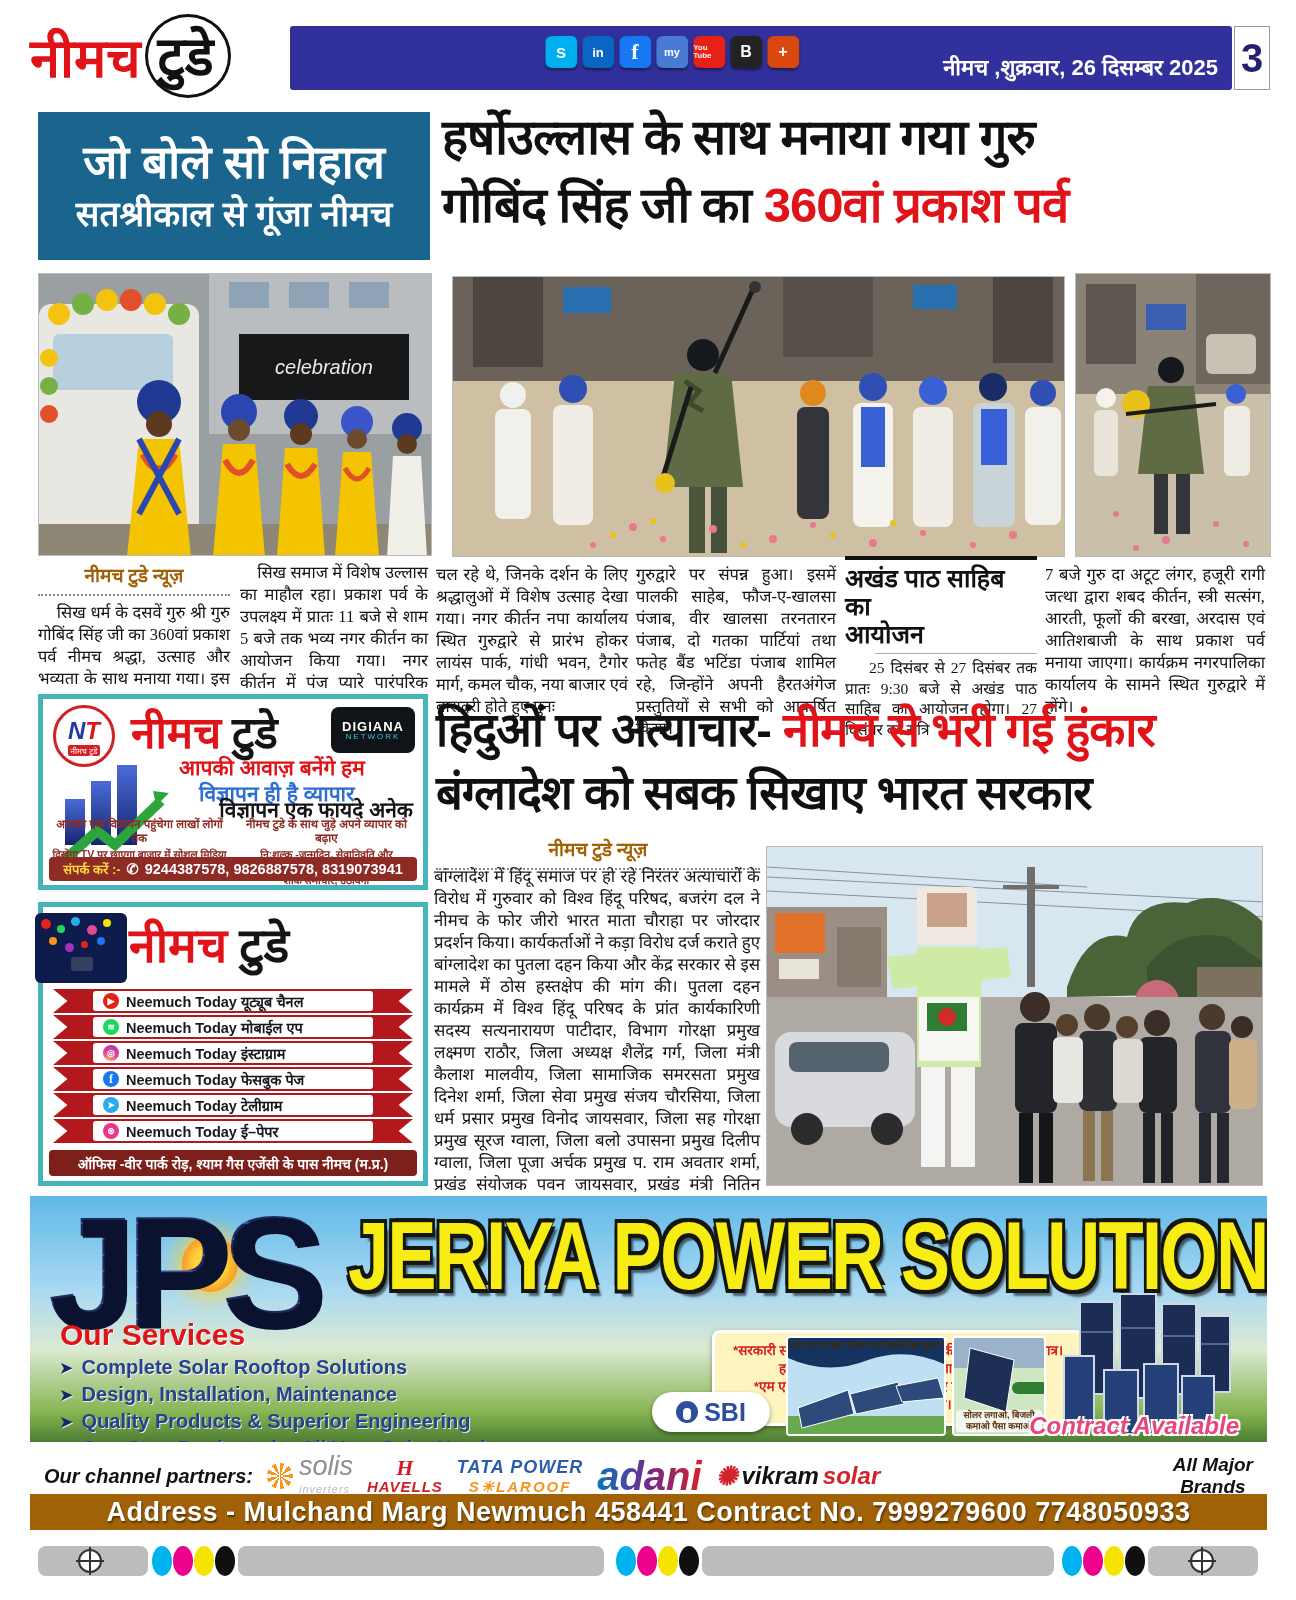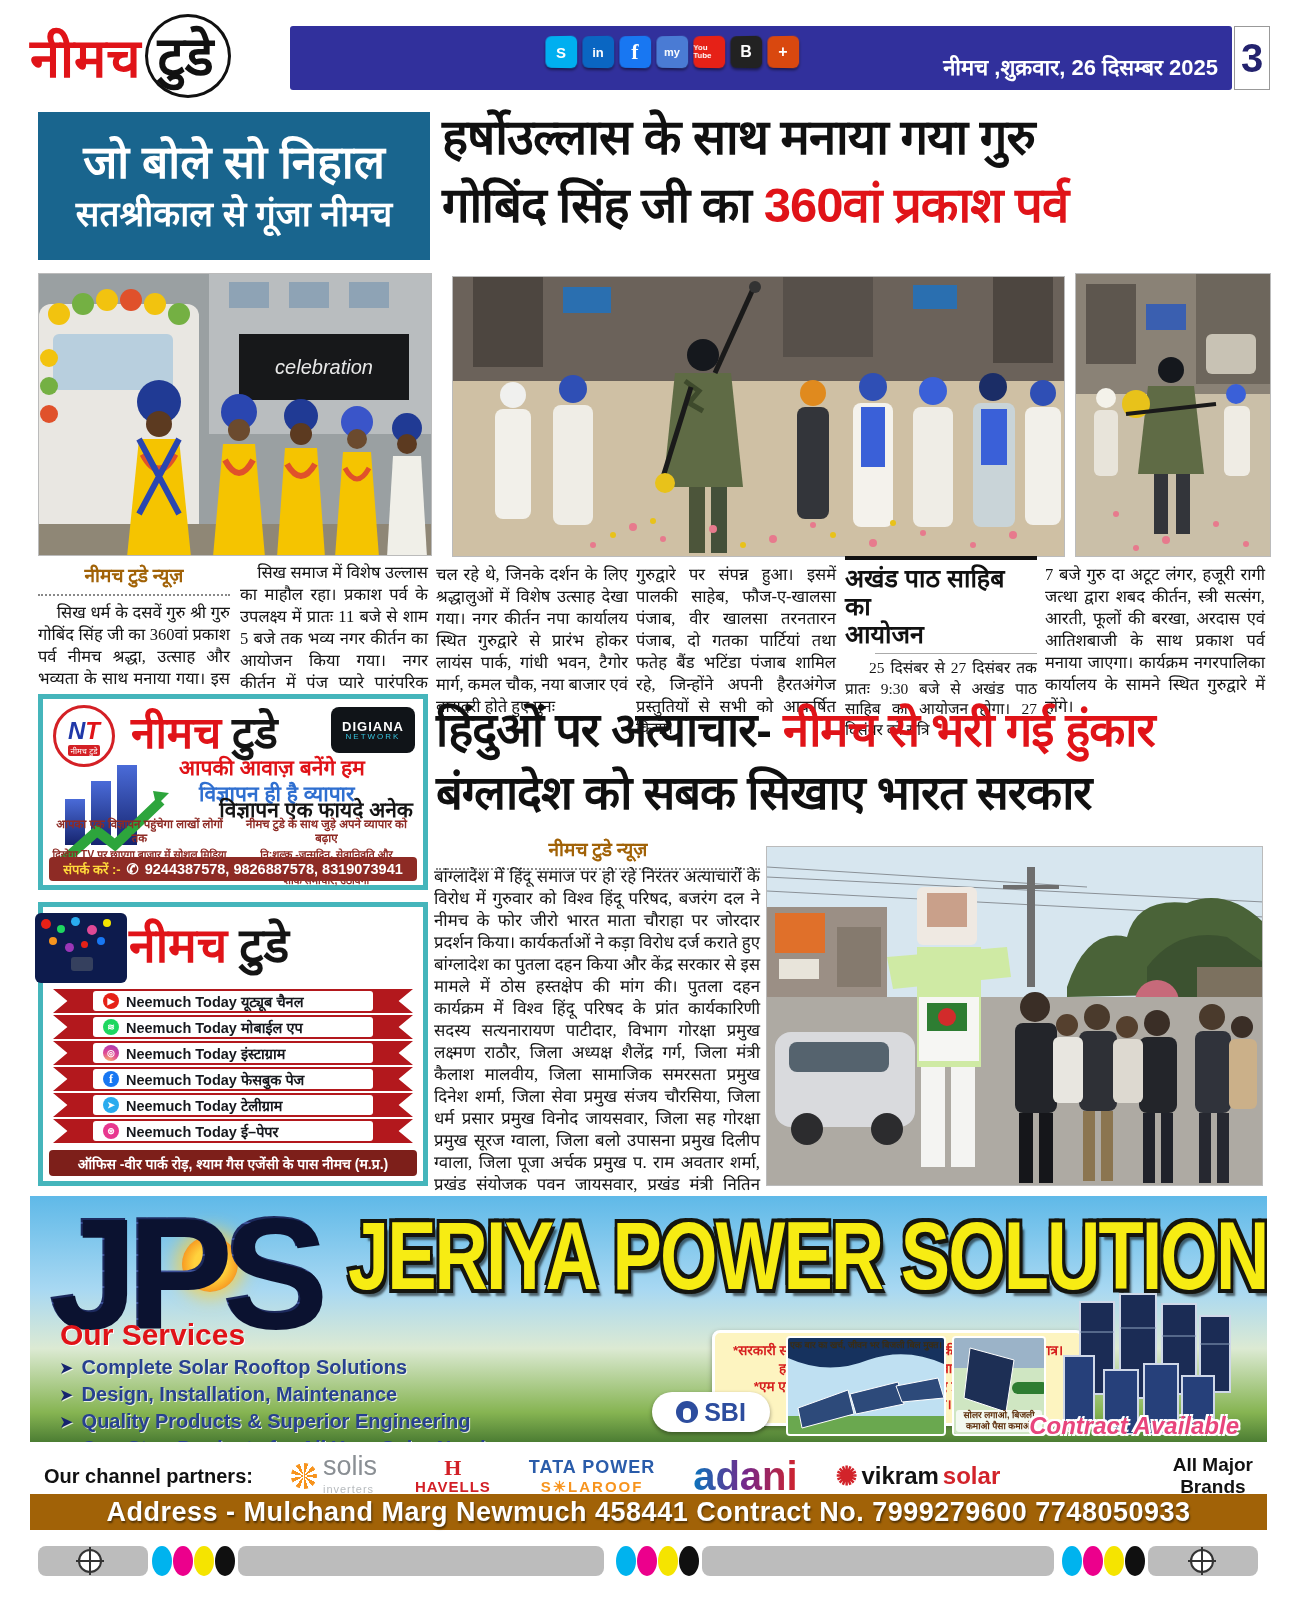--- a/index.html
+++ b/index.html
@@ -144,21 +144,21 @@
          display:flex; align-items:center; justify-content:center; gap:6px; box-shadow:0 2px 4px rgba(0,0,0,.4); }
   .sbi .ring { width:22px; height:22px; border-radius:50%; background:#2d4d9e; position:relative; }
   .sbi .ring::after { content:""; position:absolute; left:7px; top:7px; width:8px; height:12px; border-radius:4px; background:#fff; }
   .sbi .t { color:#2d4d9e; font-size:25px; font-weight:800; }
   .poster { position:absolute; border-radius:4px; overflow:hidden; border:2px solid #fff; }
   .financing { position:absolute; right:28px; bottom:2px; font-size:24px; font-weight:800; font-style:italic; color:#e8457c;
                text-shadow:-2px -2px 0 #fff,2px -2px 0 #fff,-2px 2px 0 #fff,2px 2px 0 #fff; }
   .pcap { font-size:9px; color:#5d2f0c; font-weight:700; text-align:center; line-height:1.2; }
 
   .partners { left:30px; top:1456px; width:1237px; height:40px; background:#fff; display:flex; align-items:center;
-              padding:0 14px; gap:38px; }
+              padding:0 14px; gap:14px;font-style:italic; }
   .partners .lbl { font-size:20px; font-weight:800; color:#111; }
   .plogo { display:flex; align-items:center; gap:6px; }
   .solis-sun { width:26px; height:26px; border-radius:50%;
                background:repeating-conic-gradient(#f7941e 0 20deg,#fff 20deg 40deg); }
   .solis-t { color:#8a8f94; font-size:27px; font-weight:400; line-height:.8; }
   .solis-s { color:#b7bbbe; font-size:11px; letter-spacing:1px; }
   .havells { color:#d21f26; font-weight:800; text-align:center; line-height:1; }
   .havells .h { font-size:22px; font-family:"Liberation Serif",serif; }
   .havells .t { font-size:15px; letter-spacing:1px; }
   .tata .t1 { color:#2a5caa; font-size:18px; font-weight:800; letter-spacing:1px; }

